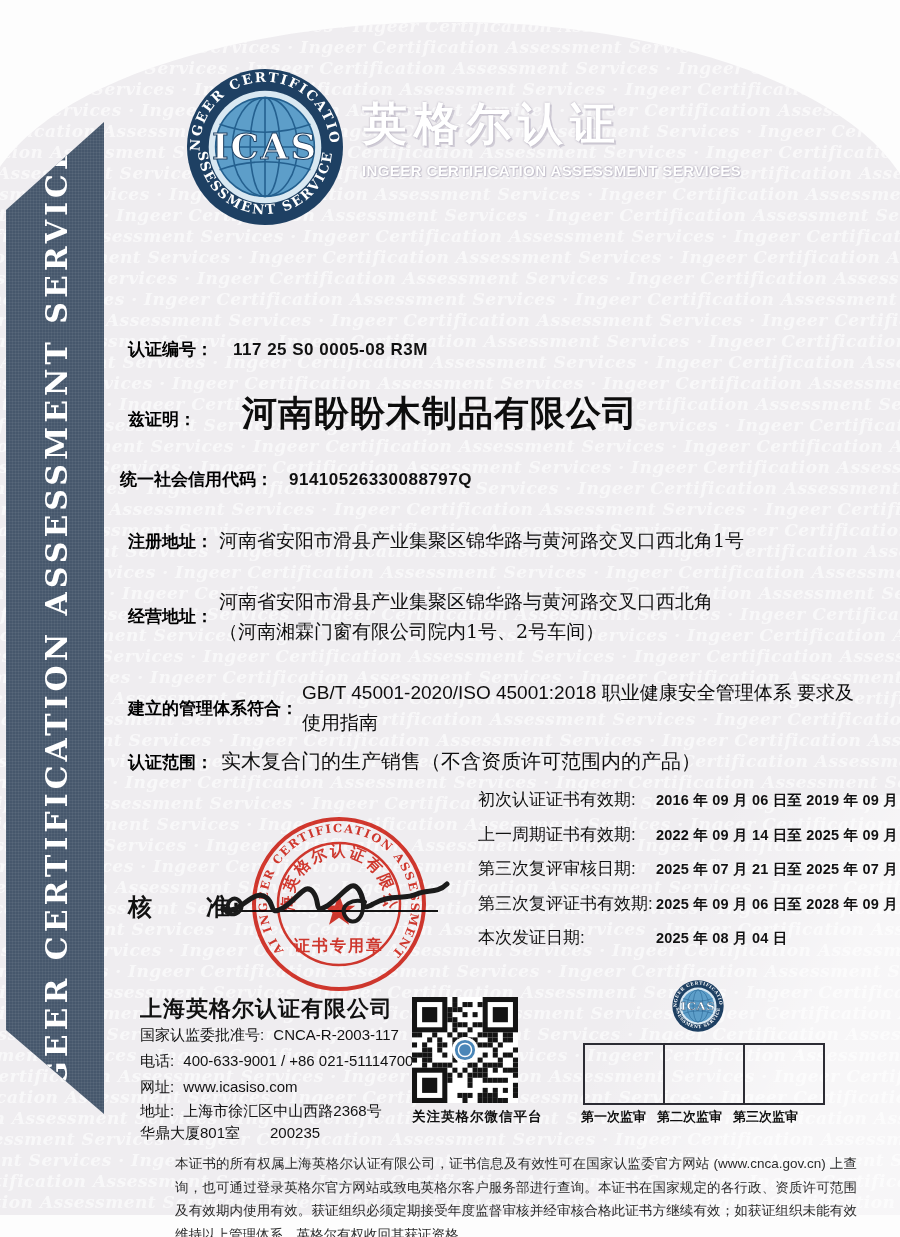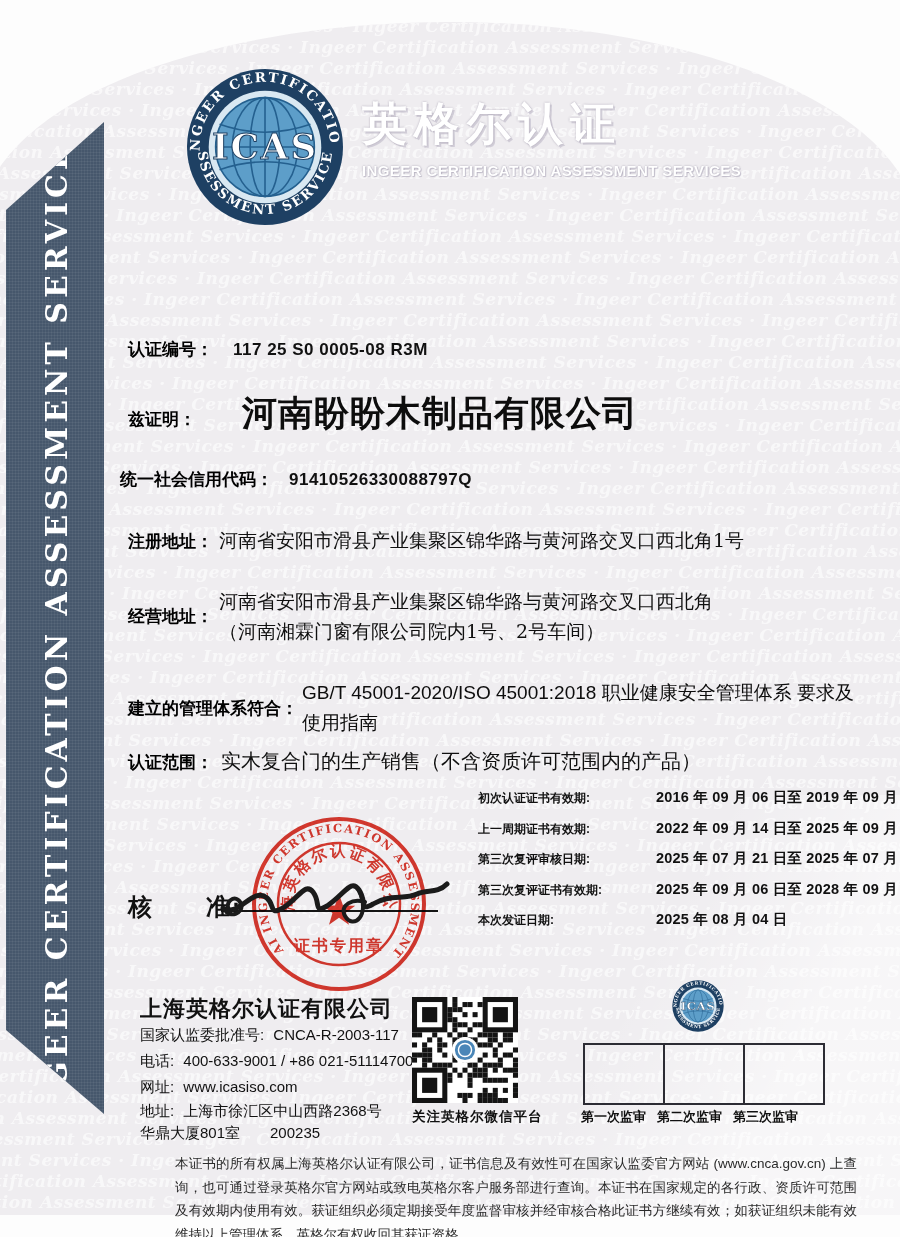--- a/index.html
+++ b/index.html
@@ -34,21 +34,21 @@
   .row{position:absolute;display:flex;align-items:baseline;white-space:nowrap;}
   .lab{font-weight:700;font-size:17px;color:#000;flex:none;}
   .val-mono{font-weight:700;font-size:17px;letter-spacing:.5px;}
   .company{font-family:"DejaVu Serif",serif;font-weight:700;font-size:35px;letter-spacing:1px;color:#0d0d0d;}
   .val-serif{font-family:"DejaVu Serif",serif;font-size:19px;color:#101010;}
   .val-bold{font-weight:400;font-size:19px;color:#0d0d0d;}
   .two-line{line-height:30px;white-space:nowrap;}
   
   .dates{position:absolute;left:478px;top:788px;}
   .drow{display:flex;align-items:baseline;margin-bottom:11.5px;white-space:nowrap;}
-  .dlab{width:178px;font-weight:700;font-size:12px;flex:none;}
+  .dlab{width:178px;font-weight:400;font-size:17px;flex:none;}
   .dval{font-weight:700;font-size:14.5px;letter-spacing:.2px;}
   
   .approve{position:absolute;left:128px;top:891px;font-weight:700;font-size:24px;letter-spacing:2px;}
   .sig-line{position:absolute;left:221px;top:910px;width:217px;height:2px;background:#151515;}
   .stamp{position:absolute;left:249px;top:814px;mix-blend-mode:multiply;opacity:.93;}
   .signature{position:absolute;left:213px;top:852px;}
   
   .issuer-name{position:absolute;left:140px;top:994px;font-weight:700;font-size:22px;letter-spacing:1px;}
   .irow{position:absolute;left:140px;font-size:15px;white-space:nowrap;}
   

